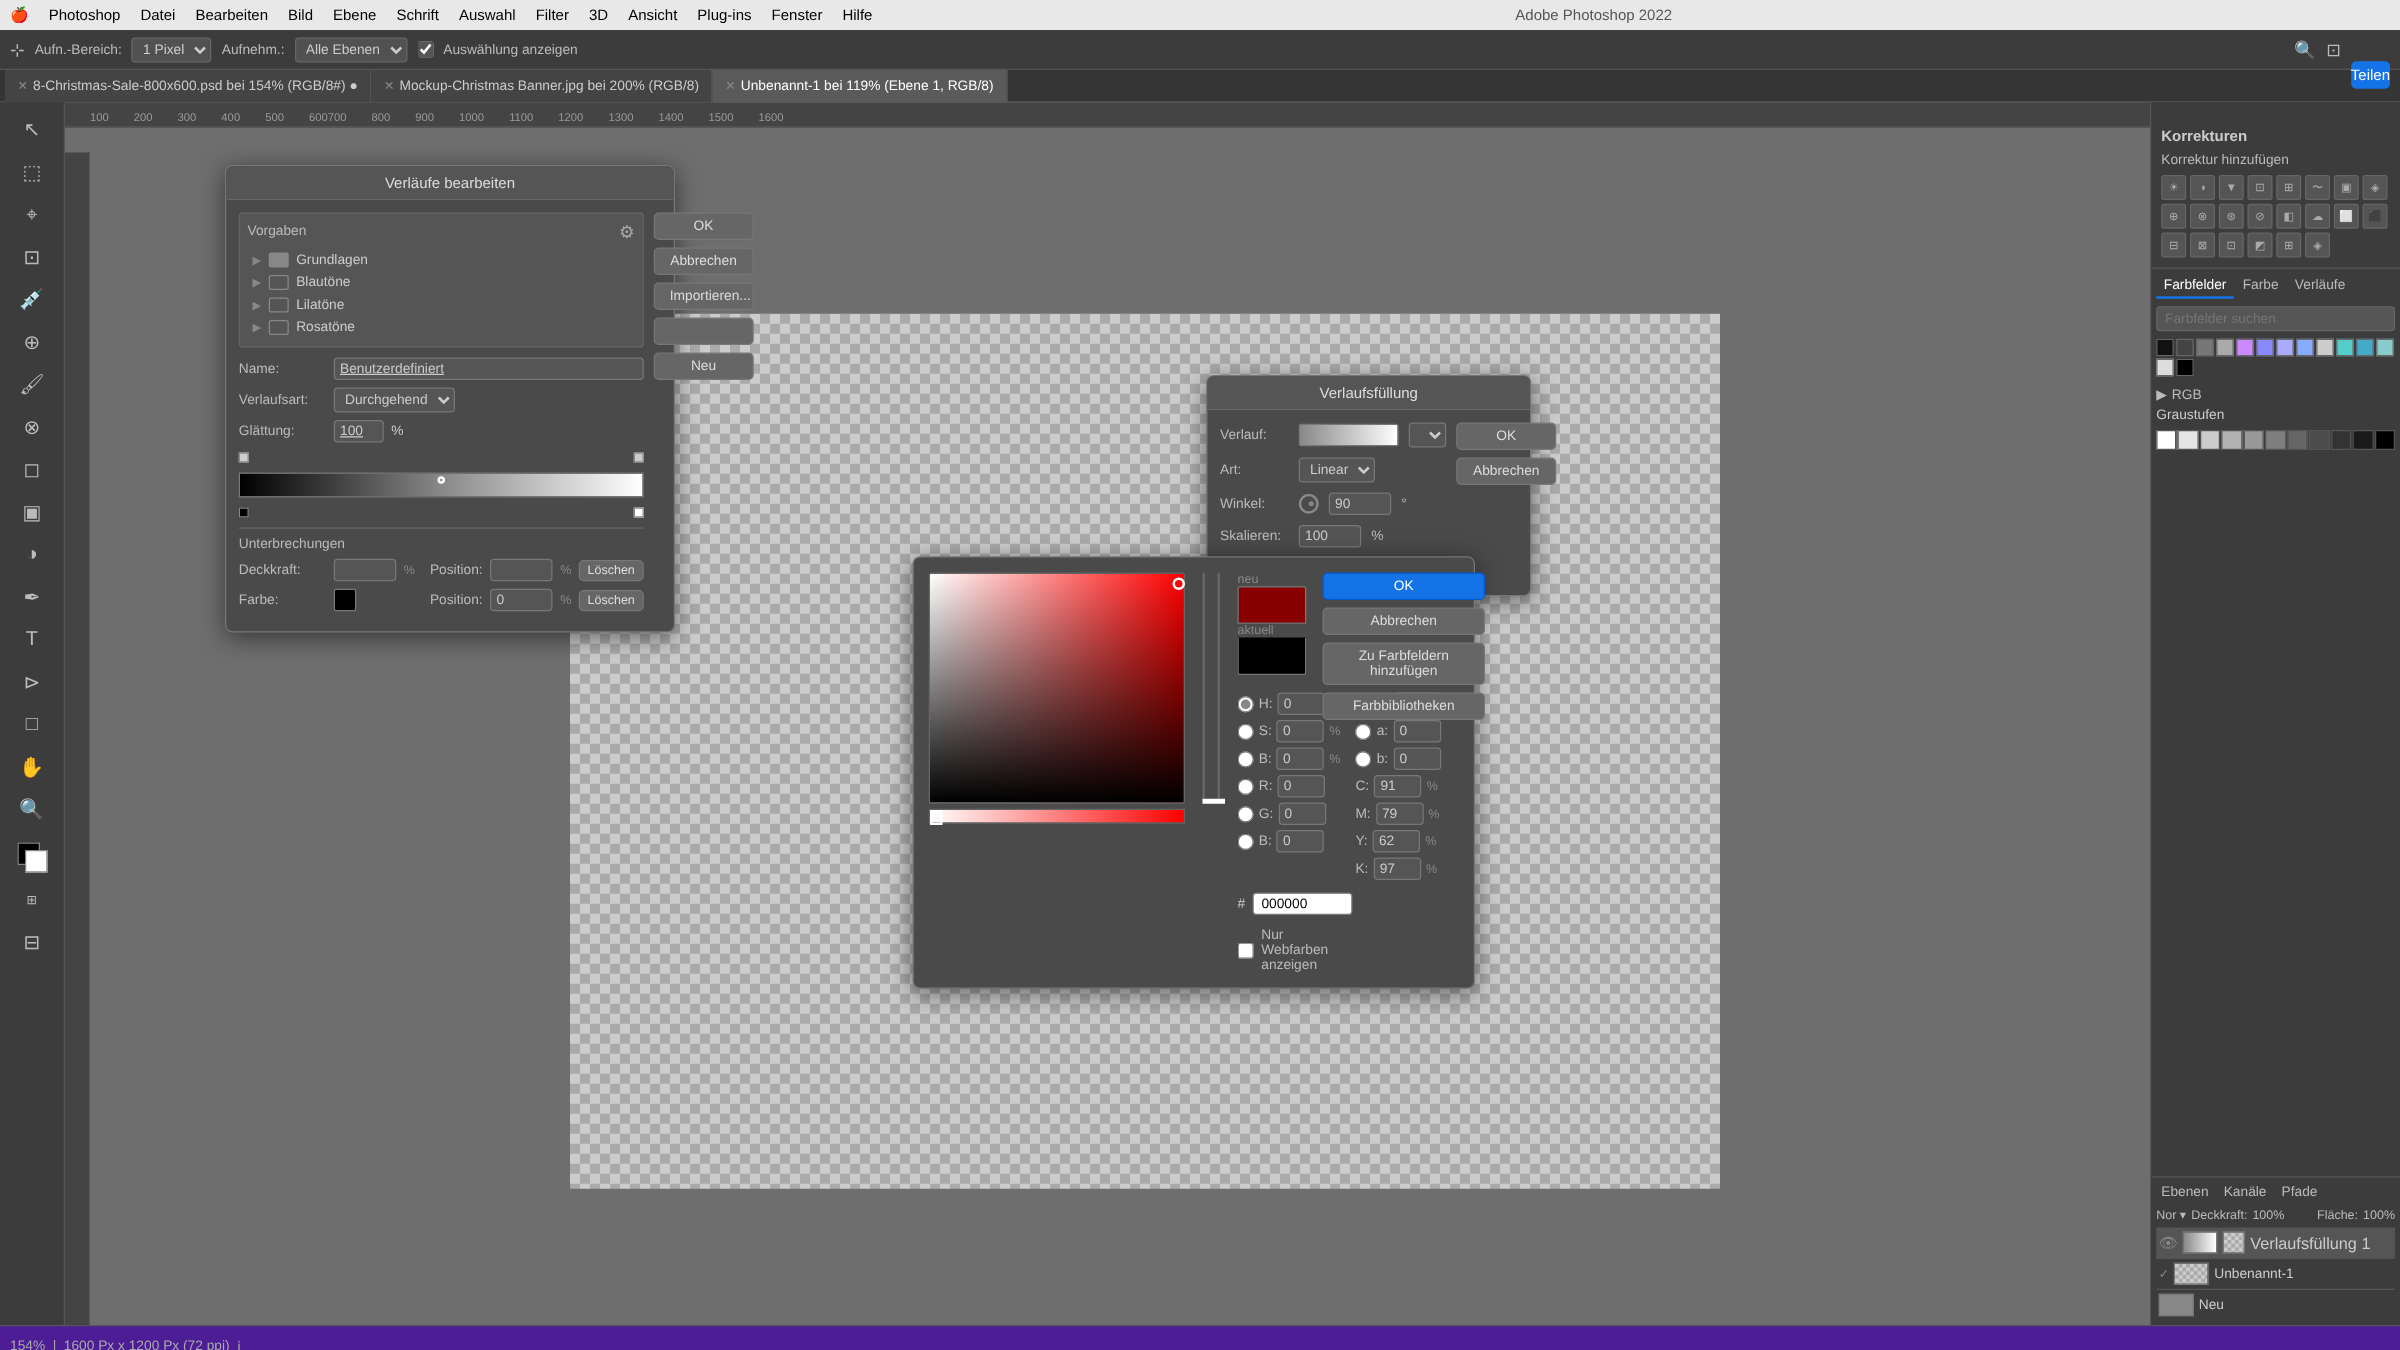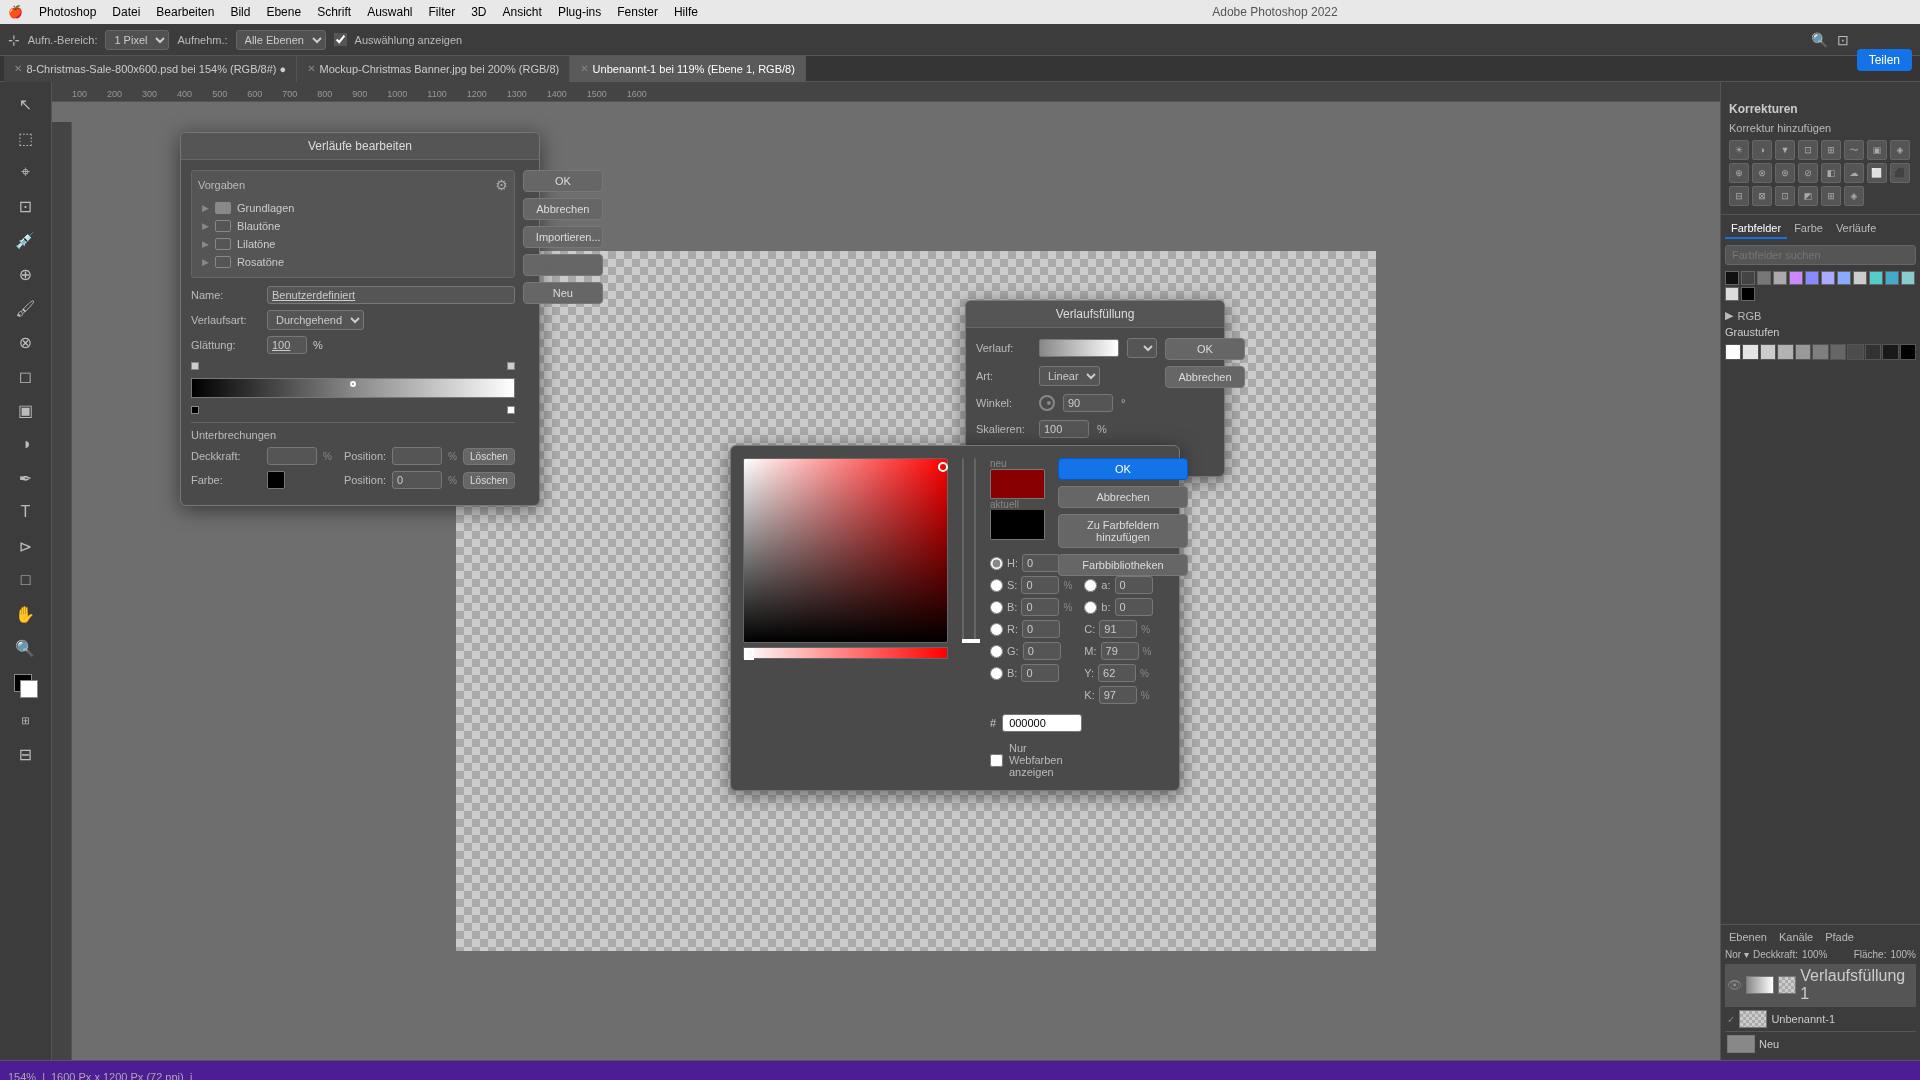--- a/index.html
+++ b/index.html
@@ -7,21 +7,21 @@
     
     
     #menubar { background: #e8e8e8; display: flex; align-items: center; height: 24px; padding: 0 8px; gap: 16px; color: #000; font-size: 12px; }
     #menubar span { cursor: pointer; }
 
     
     #toolbar { background: #3c3c3c; border-bottom: 1px solid #555; display: flex; align-items: center; height: 32px; padding: 0 8px; gap: 8px; }
     .toolbar-select { background: #515151; border: 1px solid #666; color: #ccc; font-size: 11px; padding: 2px 4px; border-radius: 3px; }
     .toolbar-label { color: #bbb; font-size: 11px; }
     .toolbar-checkbox { accent-color: #555; }
-    #teilen-btn { background: #1473e6; color: #fff; border: none; border-radius: 4px; padding: 4px 12px; font-size: 12px; cursor: pointer; margin-left: auto; margin-top: 40px; }
+    #teilen-btn { background: #1473e6; color: #fff; border: none; border-radius: 4px; padding: 4px 0; font-size: 12px; cursor: pointer; margin-left: auto; margin-top: 40px; }
 
     
     #tabbar { background: #353535; border-bottom: 1px solid #555; display: flex; align-items: center; height: 26px; padding: 0 4px; }
     .tab { display: flex; align-items: center; padding: 0 10px; height: 26px; background: #444; border-right: 1px solid #555; font-size: 11px; color: #ccc; cursor: pointer; gap: 4px; }
     .tab.active { background: #5a5a5a; color: #fff; }
     .tab .close-x { font-size: 10px; color: #888; cursor: pointer; }
 
     
     #main { display: flex; height: calc(1080px - 24px - 32px - 26px - 20px); }
 
@@ -199,21 +199,21 @@
     <div class="tool-btn">⊟</div>
   </div>
 
   <div id="canvas-area">
     <div id="ruler-h" style="display:flex; align-items:flex-end; padding-left:20px; padding-bottom:2px; font-size:9px; color:#999;">
       <span style="margin-right:20px;">100</span>
         <span style="margin-right:20px;">200</span>
         <span style="margin-right:20px;">300</span>
         <span style="margin-right:20px;">400</span>
         <span style="margin-right:20px;">500</span>
-        <span style="margin-right:20px;">600</span>
+        <span style="">600</span>
         <span style="margin-right:20px;">700</span>
         <span style="margin-right:20px;">800</span>
         <span style="margin-right:20px;">900</span>
         <span style="margin-right:20px;">1000</span>
         <span style="margin-right:20px;">1100</span>
         <span style="margin-right:20px;">1200</span>
         <span style="margin-right:20px;">1300</span>
         <span style="margin-right:20px;">1400</span>
         <span style="margin-right:20px;">1500</span>
         <span style="margin-right:20px;">1600</span>
@@ -318,21 +318,21 @@
         <span style="cursor:pointer;">100%</span>
         <span style="flex:1;"></span>
         <span>Fläche:</span>
         <span style="cursor:pointer;">100%</span>
       </div>
 
       <div style="display:flex; align-items:center; gap:4px; padding:3px 2px; border-bottom:1px solid #555; background:#555;">
         <span style="color:#888; font-size:12px;">👁</span>
         <div style="width:28px; height:18px; background:linear-gradient(90deg,#888,#fff); border:1px solid #777; flex-shrink:0;"></div>
         <div style="width:18px; height:18px; background:repeating-conic-gradient(#aaa 0% 25%, #ccc 0% 50%) 0 0 / 6px 6px; border:1px solid #777; flex-shrink:0;"></div>
-        <span style="font-size:16px; color:#ccc;">Verlaufsfüllung 1</span>
+        <span style="font-size:13px; color:#ccc;">Verlaufsfüllung 1</span>
       </div>
       <div style="display:flex; align-items:center; gap:4px; padding:3px 2px; border-bottom:1px solid #555;">
         <span style="color:#888; font-size:10px;">✓</span>
         <div style="width:28px; height:18px; background:repeating-conic-gradient(#aaa 0% 25%, #ccc 0% 50%) 0 0 / 6px 6px; border:1px solid #777; flex-shrink:0;"></div>
         <span style="font-size:11px; color:#ccc;">Unbenannt-1</span>
       </div>
       <div style="display:flex; align-items:center; gap:4px; padding:3px 2px;">
         <div style="width:28px; height:18px; background:#888; border:1px solid #777; flex-shrink:0;"></div>
         <span style="font-size:11px; color:#ccc;">Neu</span>
       </div>

